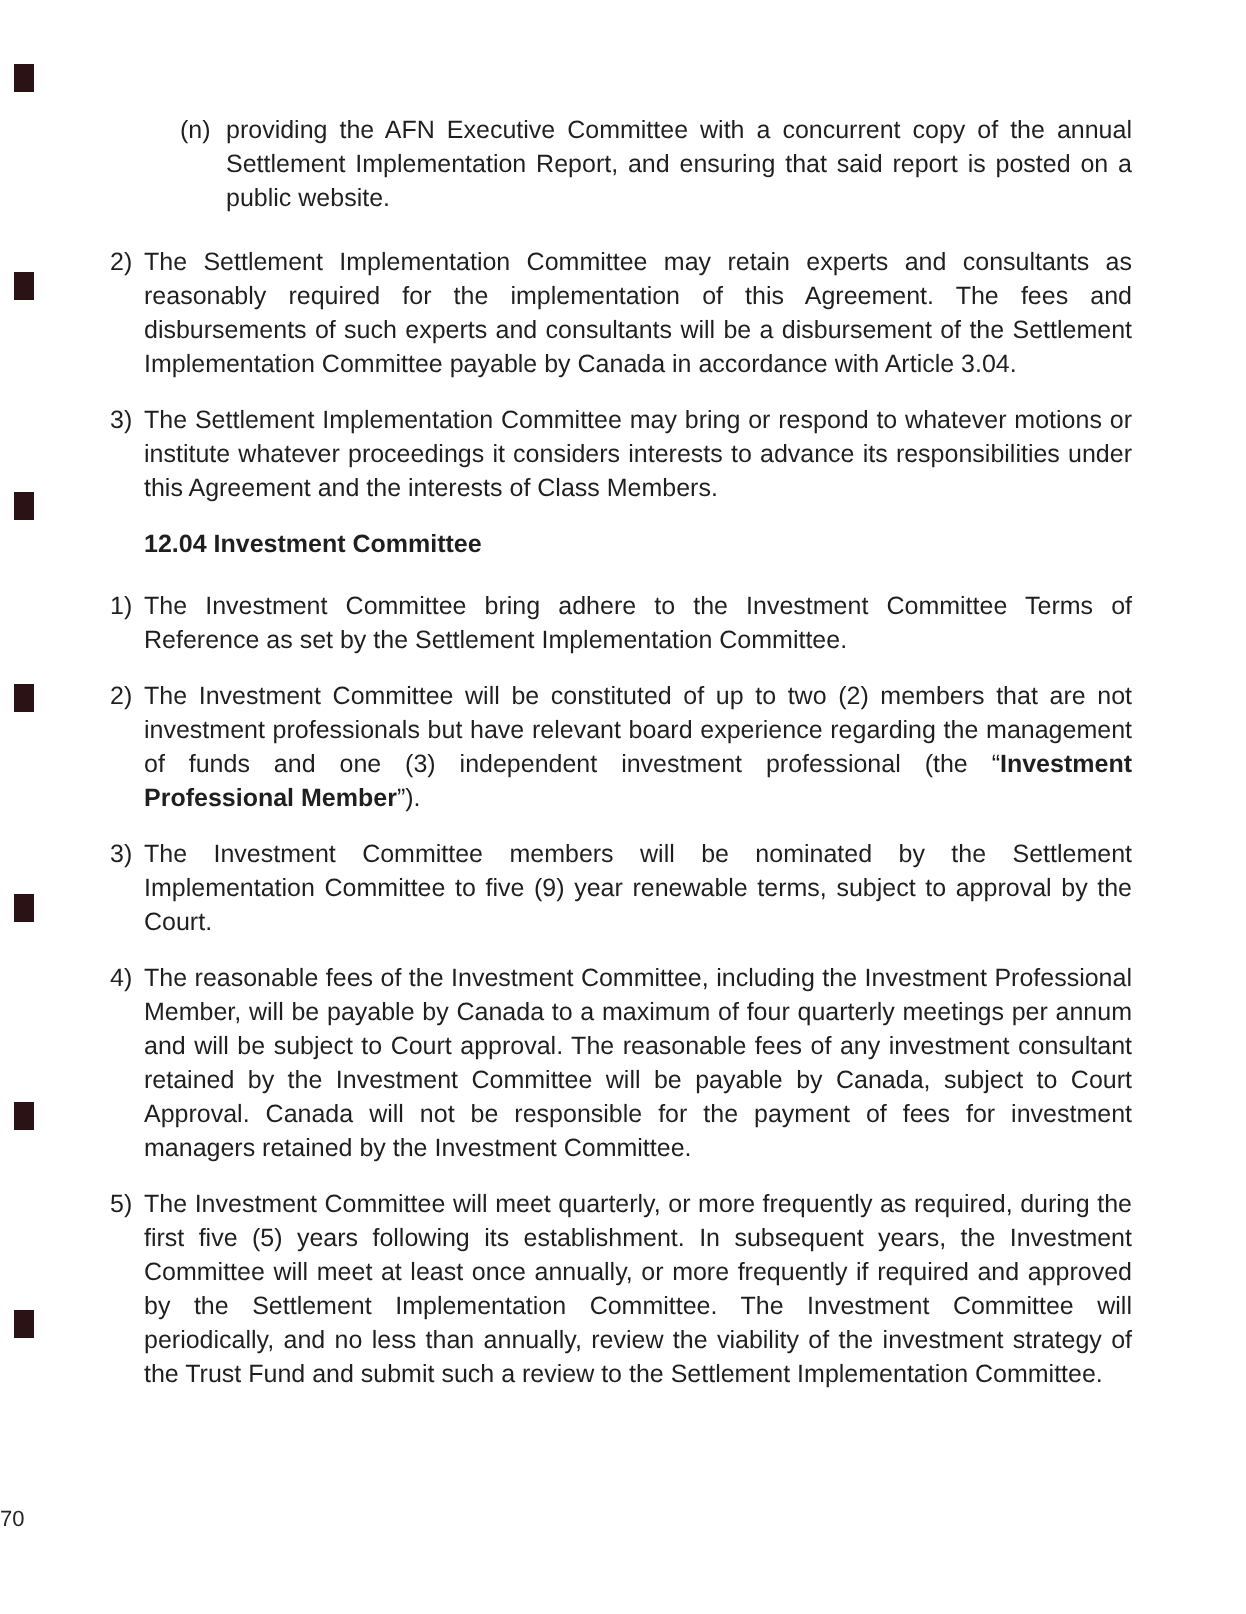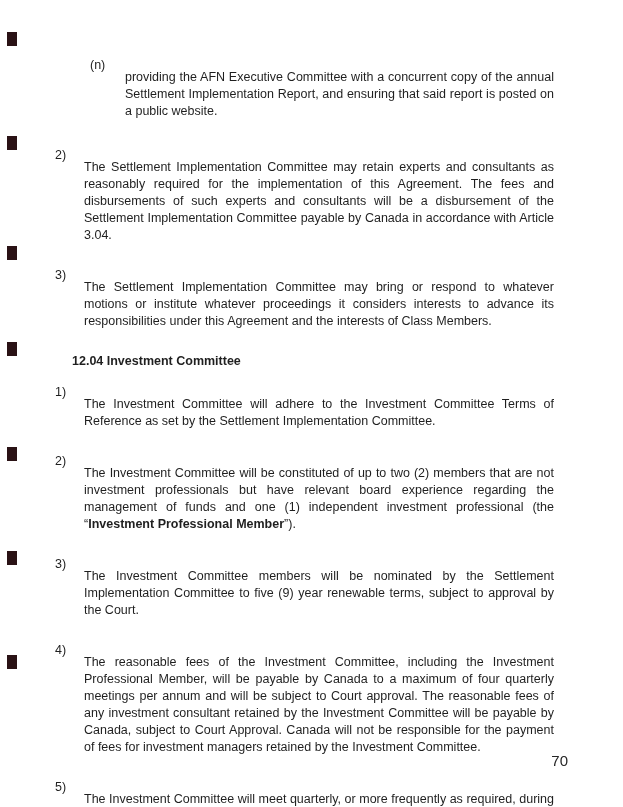--- a/index.html
+++ b/index.html
@@ -28,21 +28,21 @@
   .item {
     display: flex;
     margin: 0 0 11px 0;
   }
   .item .marker {
     flex: none;
     width: 17px;
   }
   .item .text {
     flex: 1;
-    margin: 12px;
+    margin: 0;
     text-align: justify;
   }
   .item.lettered {
     margin-left: 35px;
     margin-bottom: 15px;
   }
   .item.lettered .marker {
     width: 23px;
   }
   .heading {
@@ -50,22 +50,22 @@
     line-height: 17px;
     font-weight: bold;
     margin: 0 0 14px 17px;
   }
   .text strong { font-weight: bold; }
   .page-number {
     position: absolute;
     top: 752px;
     left: 0;
     width: 568px;
-    text-align: right;
-    font-size: 15px;
+    text-align: left;
+    font-size: 11px;
     color: #262626;
   }
   
   .scan-mark {
     position: absolute;
     left: 7px;
     width: 10px;
     height: 14px;
     background: #2a1215;
   }
@@ -104,26 +104,26 @@
 
     <div class="item">
       <span class="marker">3)</span>
       <p class="text">The Settlement Implementation Committee may bring or respond to whatever motions or institute whatever proceedings it considers interests to advance its responsibilities under this Agreement and the interests of Class Members.</p>
     </div>
 
     <h2 class="heading">12.04 Investment Committee</h2>
 
     <div class="item">
       <span class="marker">1)</span>
-      <p class="text">The Investment Committee will adhere to the Investment Committee Terms of Reference as set by the Settlement Implementation Committee.</p>
+      <p class="text">The Investment Committee bring adhere to the Investment Committee Terms of Reference as set by the Settlement Implementation Committee.</p>
     </div>
 
     <div class="item">
       <span class="marker">2)</span>
-      <p class="text"><span>The Investment Committee will be constituted of up to two (2) members that are not investment professionals but have relevant board experience regarding the management of funds and one (1) independent investment professional (the “</span><strong>Investment Professional Member</strong><span>”).</span></p>
+      <p class="text"><span>The Investment Committee will be constituted of up to two (2) members that are not investment professionals but have relevant board experience regarding the management of funds and one (3) independent investment professional (the “</span><strong>Investment Professional Member</strong><span>”).</span></p>
     </div>
 
     <div class="item">
       <span class="marker">3)</span>
       <p class="text">The Investment Committee members will be nominated by the Settlement Implementation Committee to five (9) year renewable terms, subject to approval by the Court.</p>
     </div>
 
     <div class="item">
       <span class="marker">4)</span>
       <p class="text">The reasonable fees of the Investment Committee, including the Investment Professional Member, will be payable by Canada to a maximum of four quarterly meetings per annum and will be subject to Court approval. The reasonable fees of any investment consultant retained by the Investment Committee will be payable by Canada, subject to Court Approval. Canada will not be responsible for the payment of fees for investment managers retained by the Investment Committee.</p>

